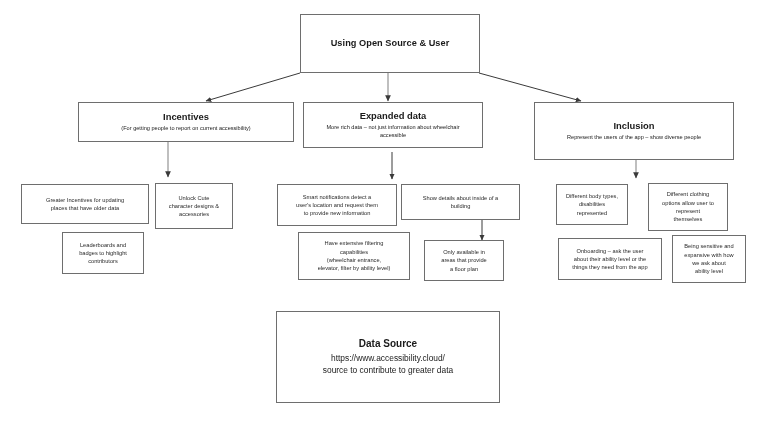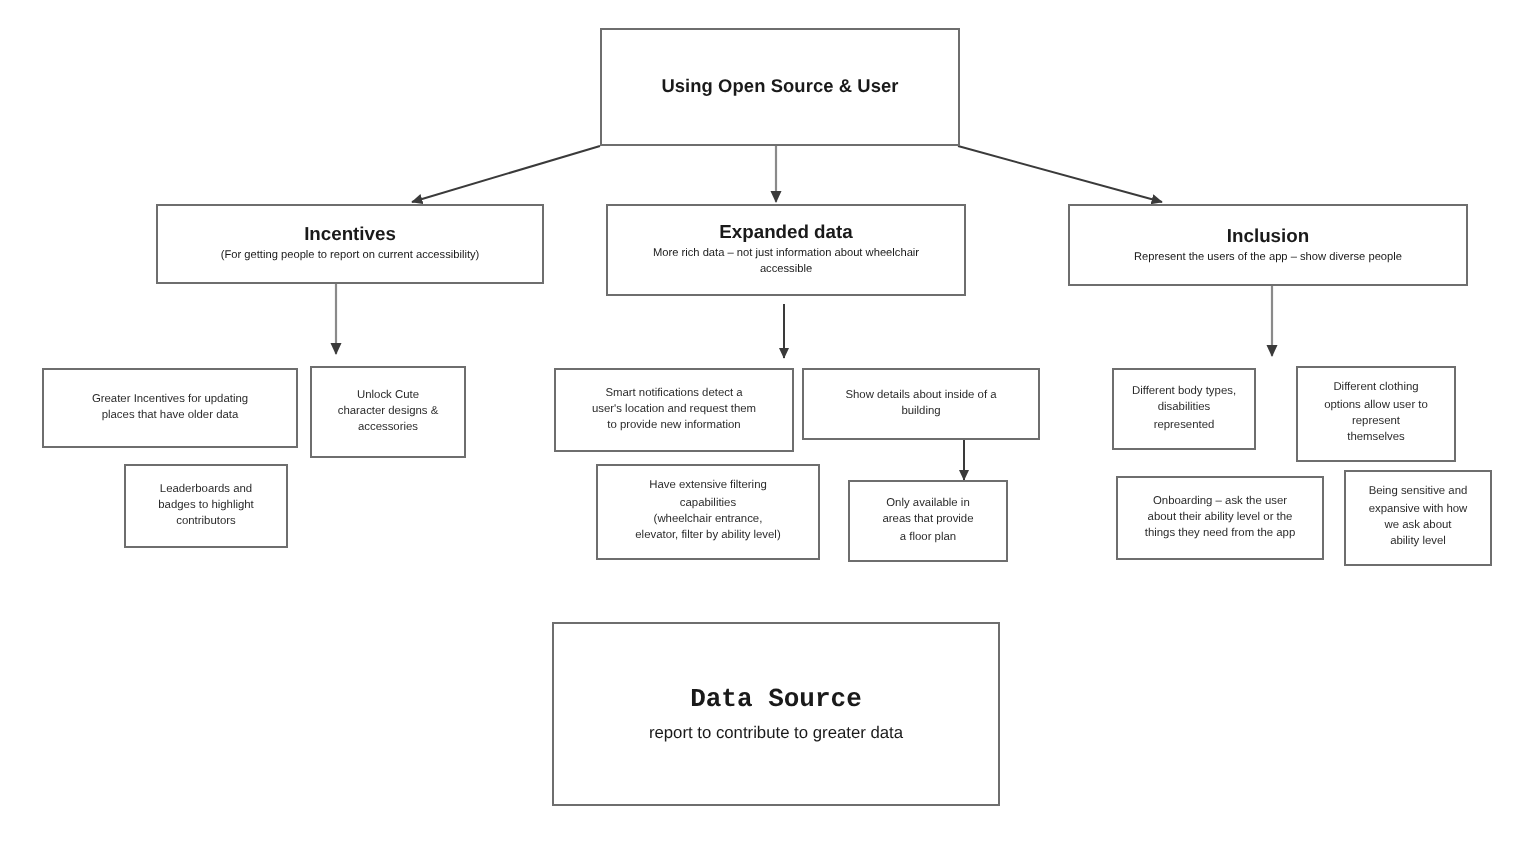--- a/index.html
+++ b/index.html
@@ -62,23 +62,22 @@
     color: #2a2a2a;
   }
 
   
   .datasource {
     font-size: 8.4px;
     line-height: 1.42;
     padding: 8px 10px;
   }
   .datasource .title {
-    font-size: 13px;
+    font-size: 10px;
     margin-bottom: 1px;
-    font-family: Liberation Mono, monospace;
   }
 
   svg.edges {
     position: absolute;
     left: 0;
     top: 0;
     width: 768px;
     height: 432px;
     pointer-events: none;
   }
@@ -107,32 +106,32 @@
 
     <line x1="636" y1="143" x2="636" y2="178" stroke="#8a8a8a" stroke-width="1.1" marker-end="url(#arrowhead)"></line>
 
     <line x1="482" y1="220" x2="482" y2="240" stroke="#3a3a3a" stroke-width="1" marker-end="url(#arrowhead)"></line>
   </svg>
 
   <div class="node root" style="left:300px; top:14px; width:180px; height:59px;">
     <div class="title">Using Open Source &amp; User</div>
   </div>
 
-  <div class="node cat" style="left:78px; top:102px; width:194px; height:40px;">
+  <div class="node cat" style="left:78px; top:102px; width:216px; height:40px;">
     <div class="title">Incentives</div>
     <div class="sub">(For getting people to report on current accessibility)</div>
   </div>
 
   <div class="node cat" style="left:303px; top:102px; width:180px; height:46px;">
     <div class="title">Expanded data</div>
     <div class="sub">More rich data – not just information about wheelchair</div>
     <div class="sub">accessible</div>
   </div>
 
-  <div class="node cat" style="left:534px; top:102px; width:200px; height:41px;">
+  <div class="node cat" style="left:534px; top:102px; width:200px; height:58px;">
     <div class="title">Inclusion</div>
     <div class="sub">Represent the users of the app – show diverse people</div>
   </div>
 
   <div class="node leaf" style="left:21px; top:184px; width:128px; height:40px;">
     <div>Greater Incentives for updating</div>
     <div>places that have older data</div>
   </div>
 
   <div class="node leaf" style="left:155px; top:183px; width:78px; height:46px;">
@@ -192,16 +191,17 @@
 
   <div class="node leaf" style="left:672px; top:235px; width:74px; height:48px;">
     <div>Being sensitive and</div>
     <div>expansive with how</div>
     <div>we ask about</div>
     <div>ability level</div>
   </div>
 
   <div class="node datasource" style="left:276px; top:311px; width:224px; height:92px;">
     <div class="title">Data Source</div>
-    <div>report to contribute to greater data</div>
+    <div>https://www.accessibility.cloud/</div>
+    <div>source to contribute to greater data</div>
   </div>
 
 </div>
 
 </body></html>

